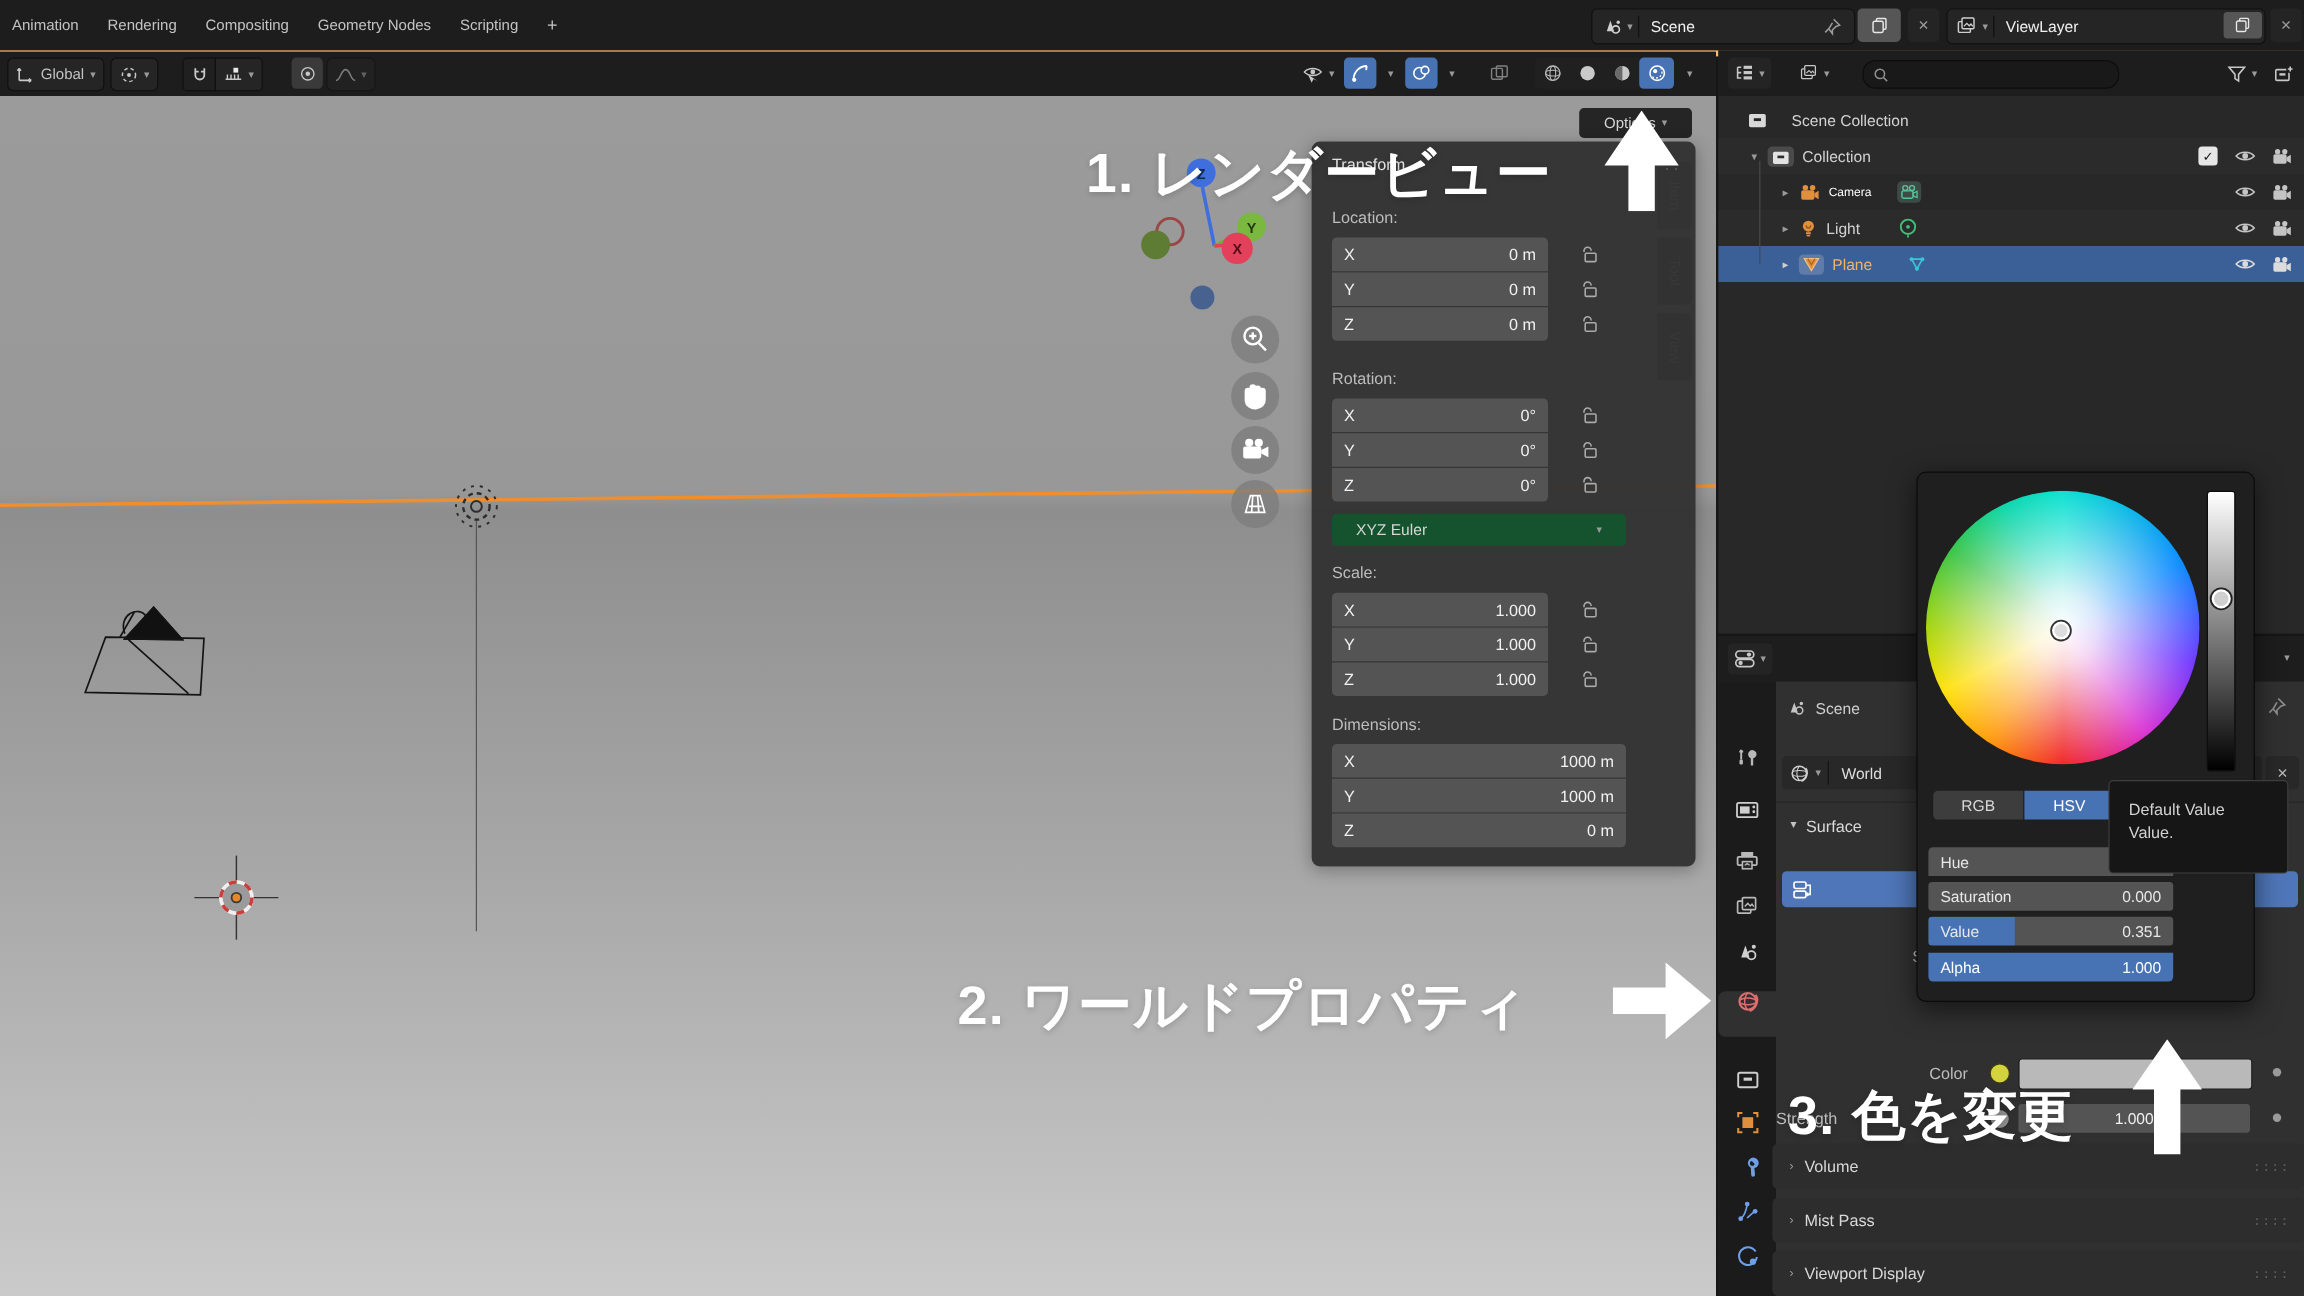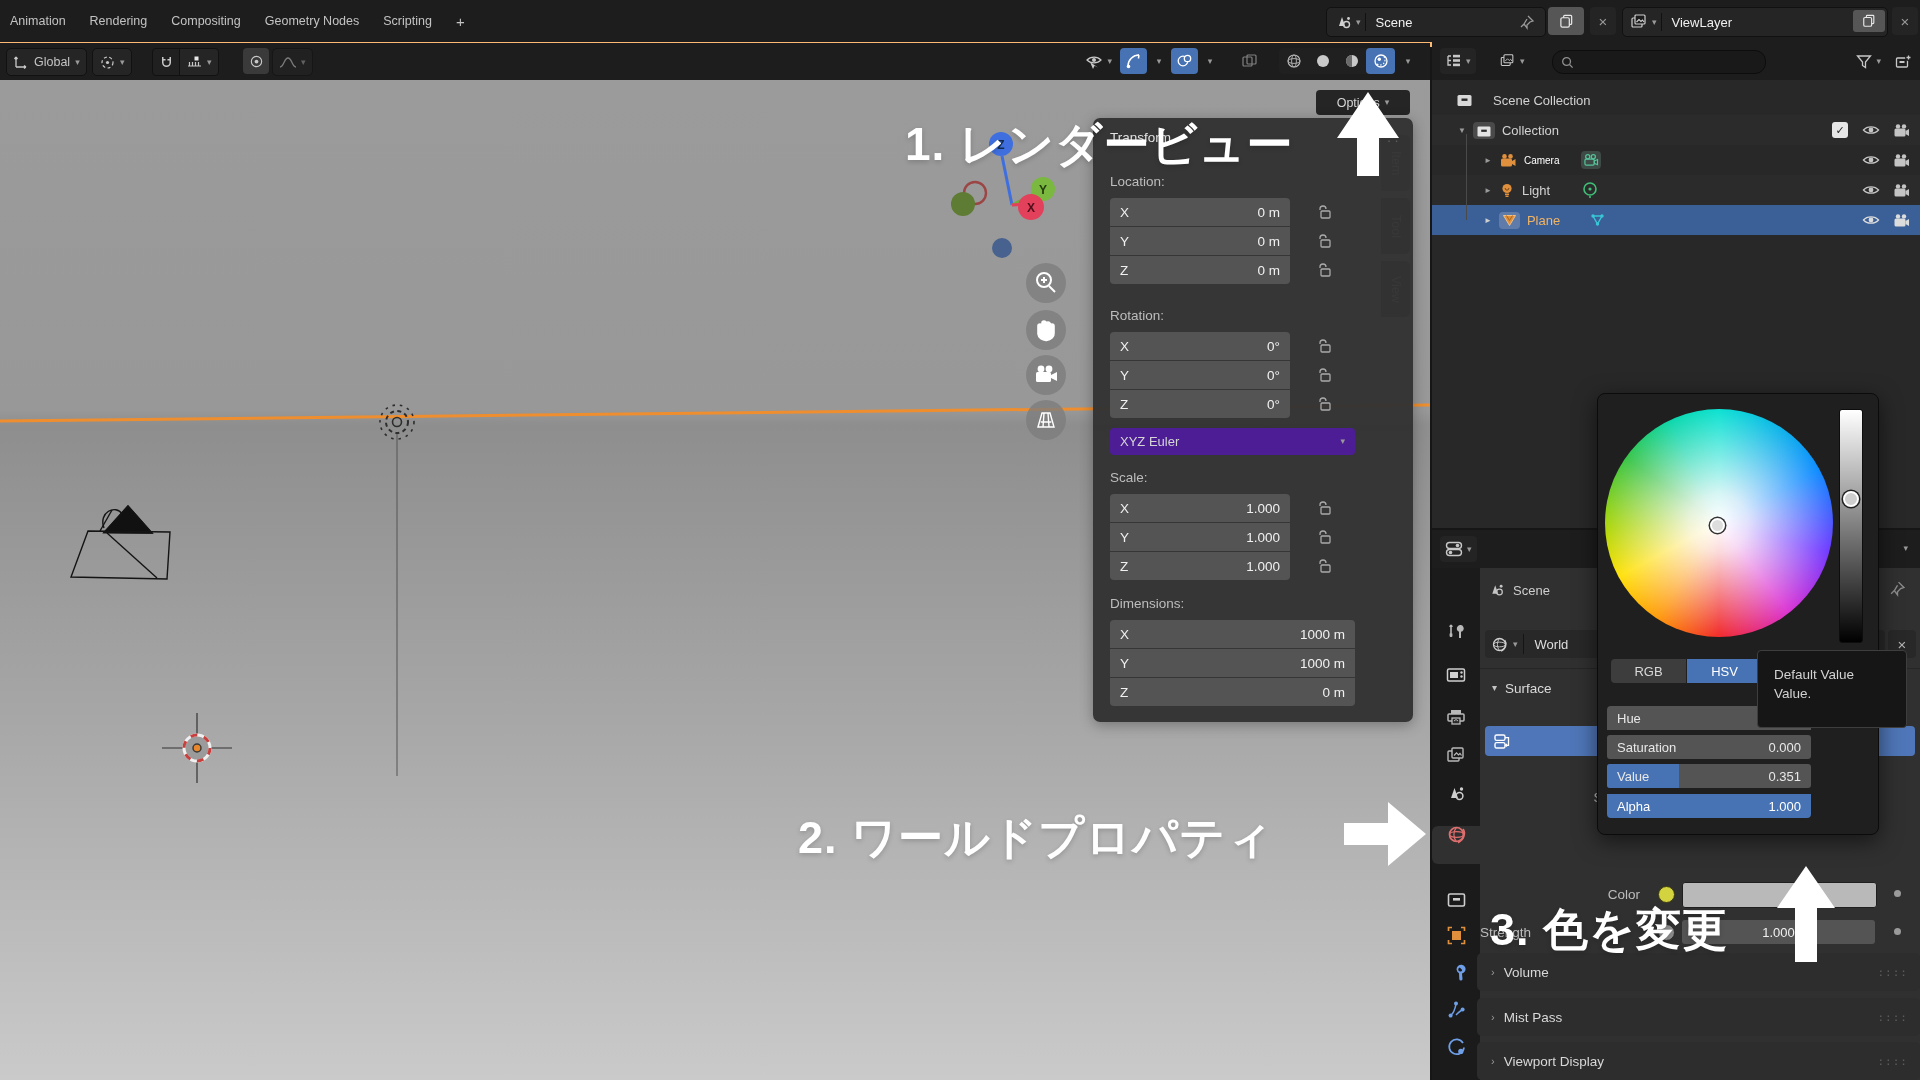--- a/index.html
+++ b/index.html
@@ -307,21 +307,21 @@
       </div>
     <div class="fieldrow" style="left:17px;top:243px;width:160px;height:28px;">
         <span>Y</span>
         <span>0°</span>
       </div>
     <div class="fieldrow fr-bot" style="left:17px;top:272px;width:160px;height:28px;">
         <span>Z</span>
         <span>0°</span>
       </div>
 
-    <div class="abs flex" style="left:17px;top:310px;width:245px;height:27px;background:#4c1d95;border-radius:4px;justify-content:space-between;padding:0 10px;box-sizing:border-box;">
+    <div class="abs flex" style="left:17px;top:310px;width:245px;height:27px;background:#14532d;border-radius:4px;justify-content:space-between;padding:0 20px;box-sizing:border-box;">
       <span class="txt" style="color:#d5d5d5;font-size:13px;">XYZ Euler</span>
       <span class="chev">▾</span>
     </div>
 
     <div class="panel-label" style="left:17px;top:352px;">Scale:</div>
     <div class="fieldrow fr-top" style="left:17px;top:376px;width:160px;height:28px;">
         <span>X</span>
         <span>1.000</span>
       </div>
     <div class="fieldrow" style="left:17px;top:405px;width:160px;height:28px;">

